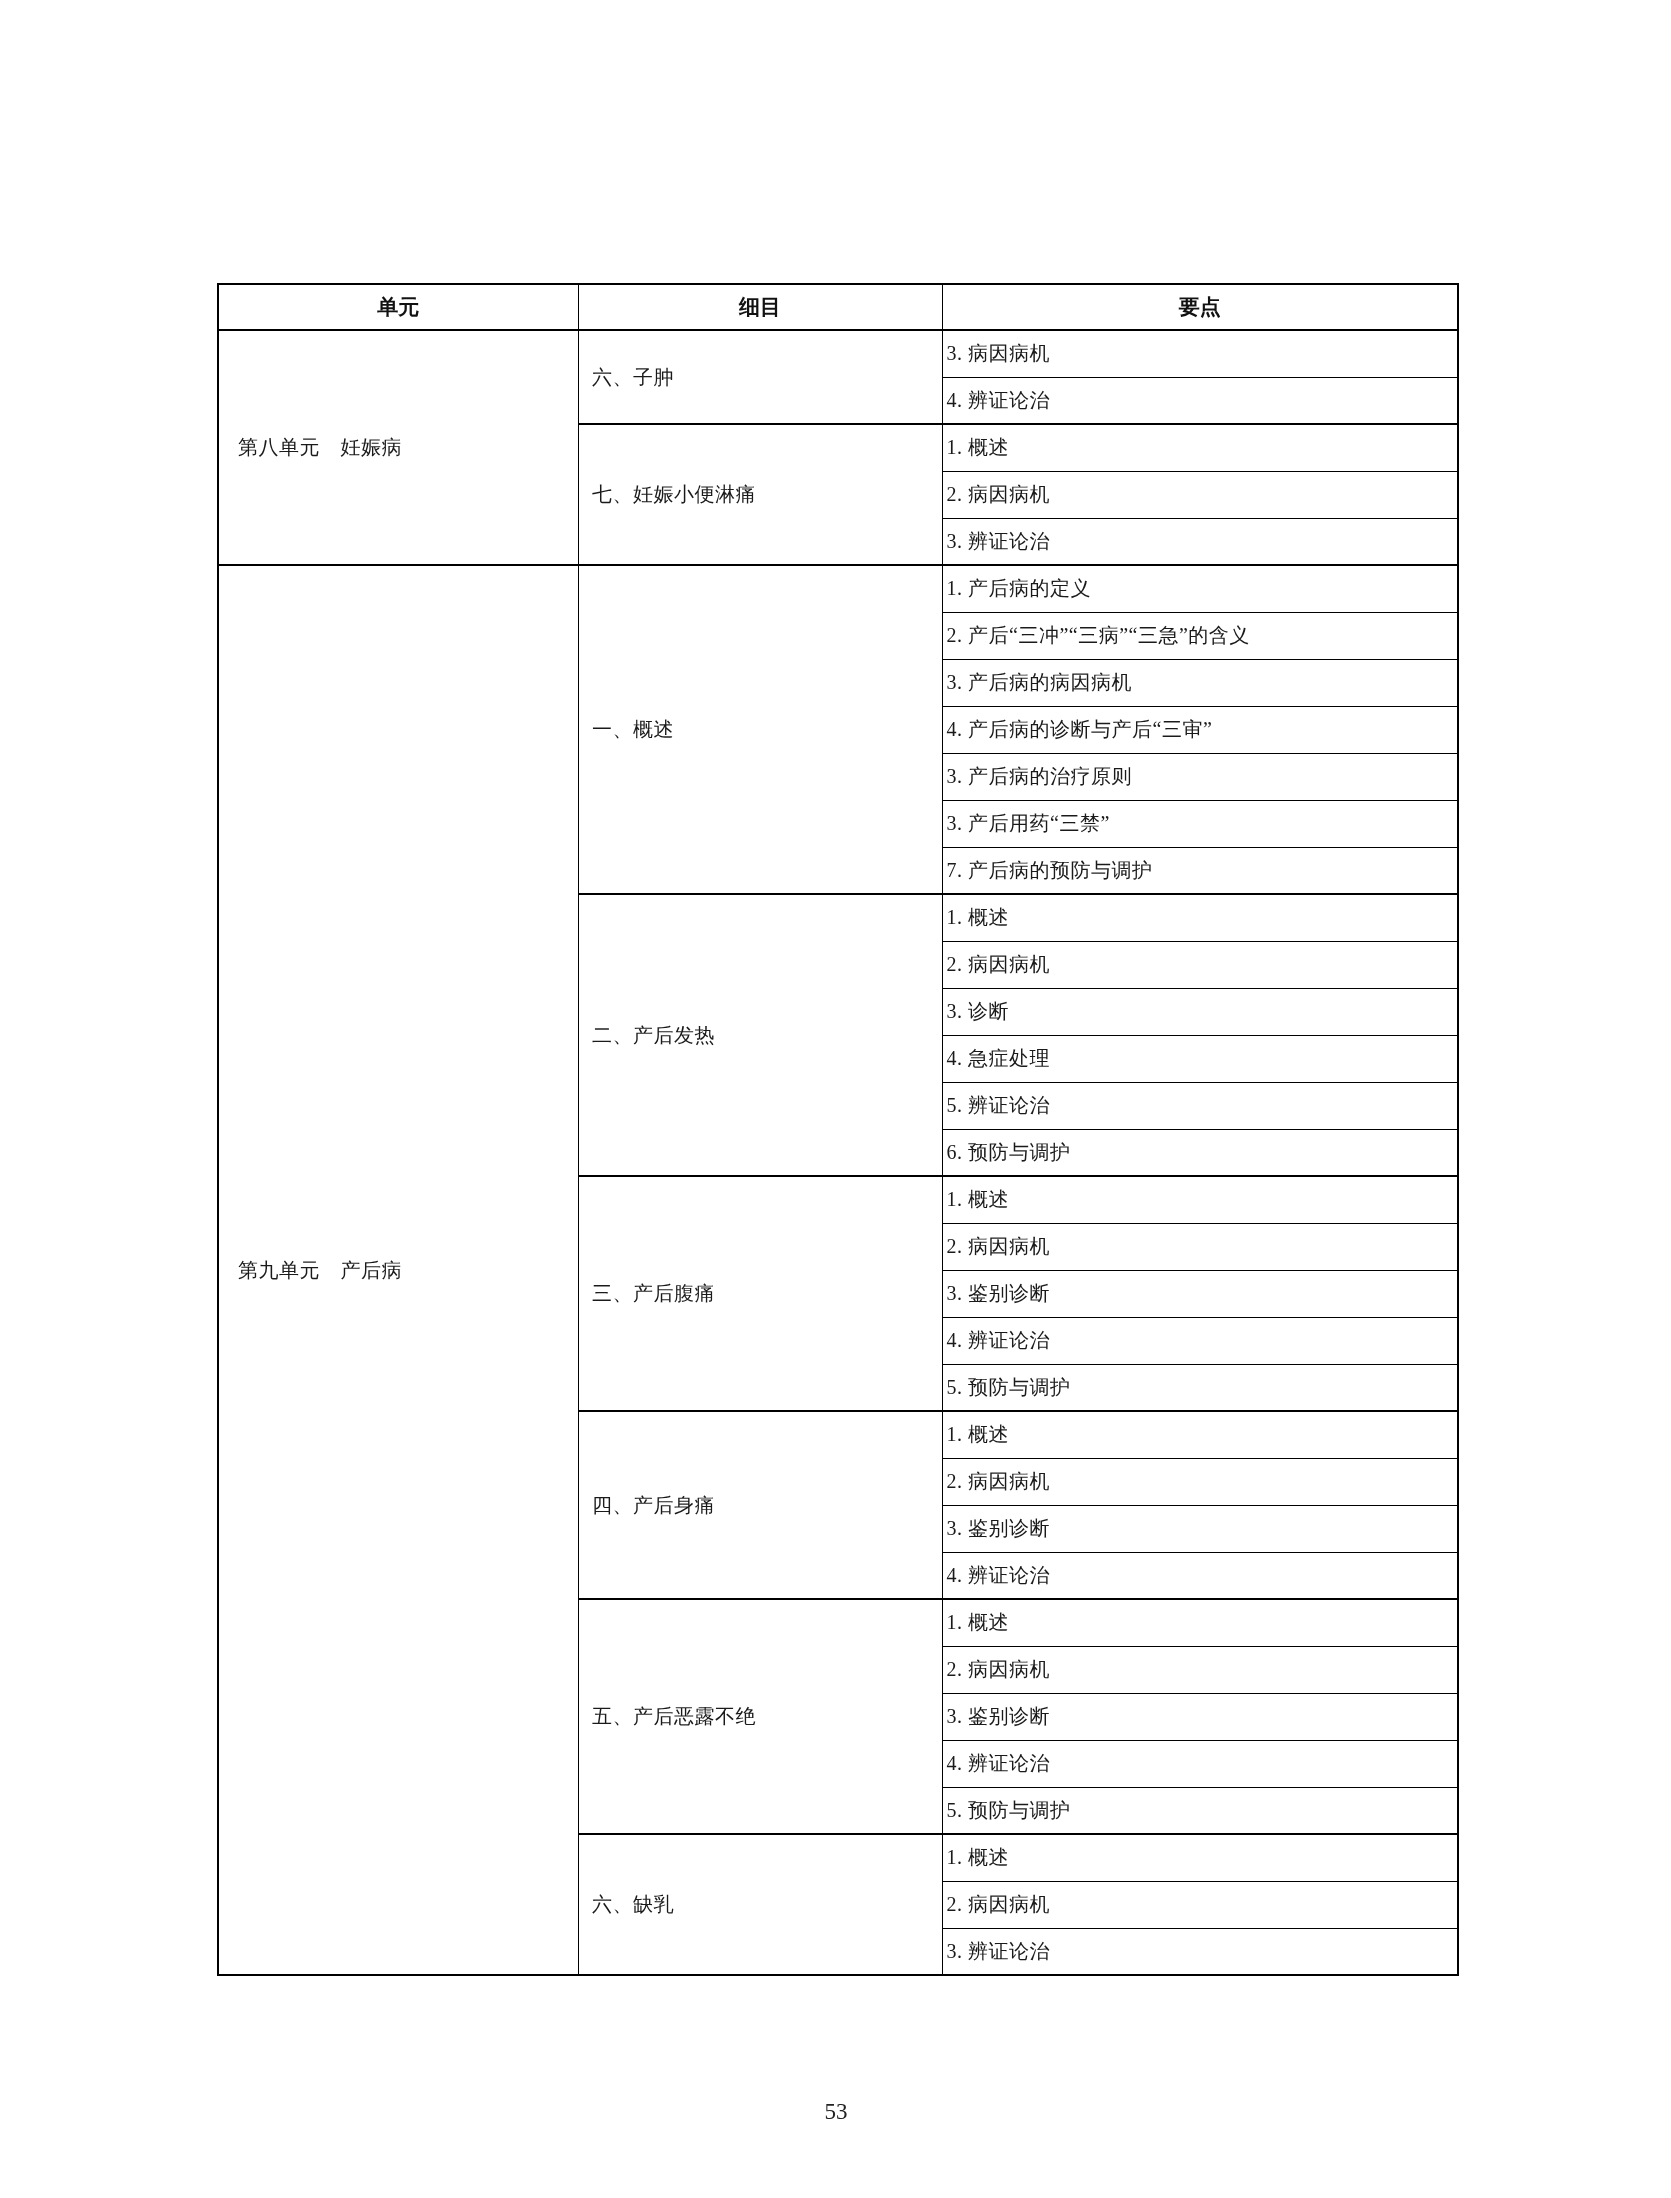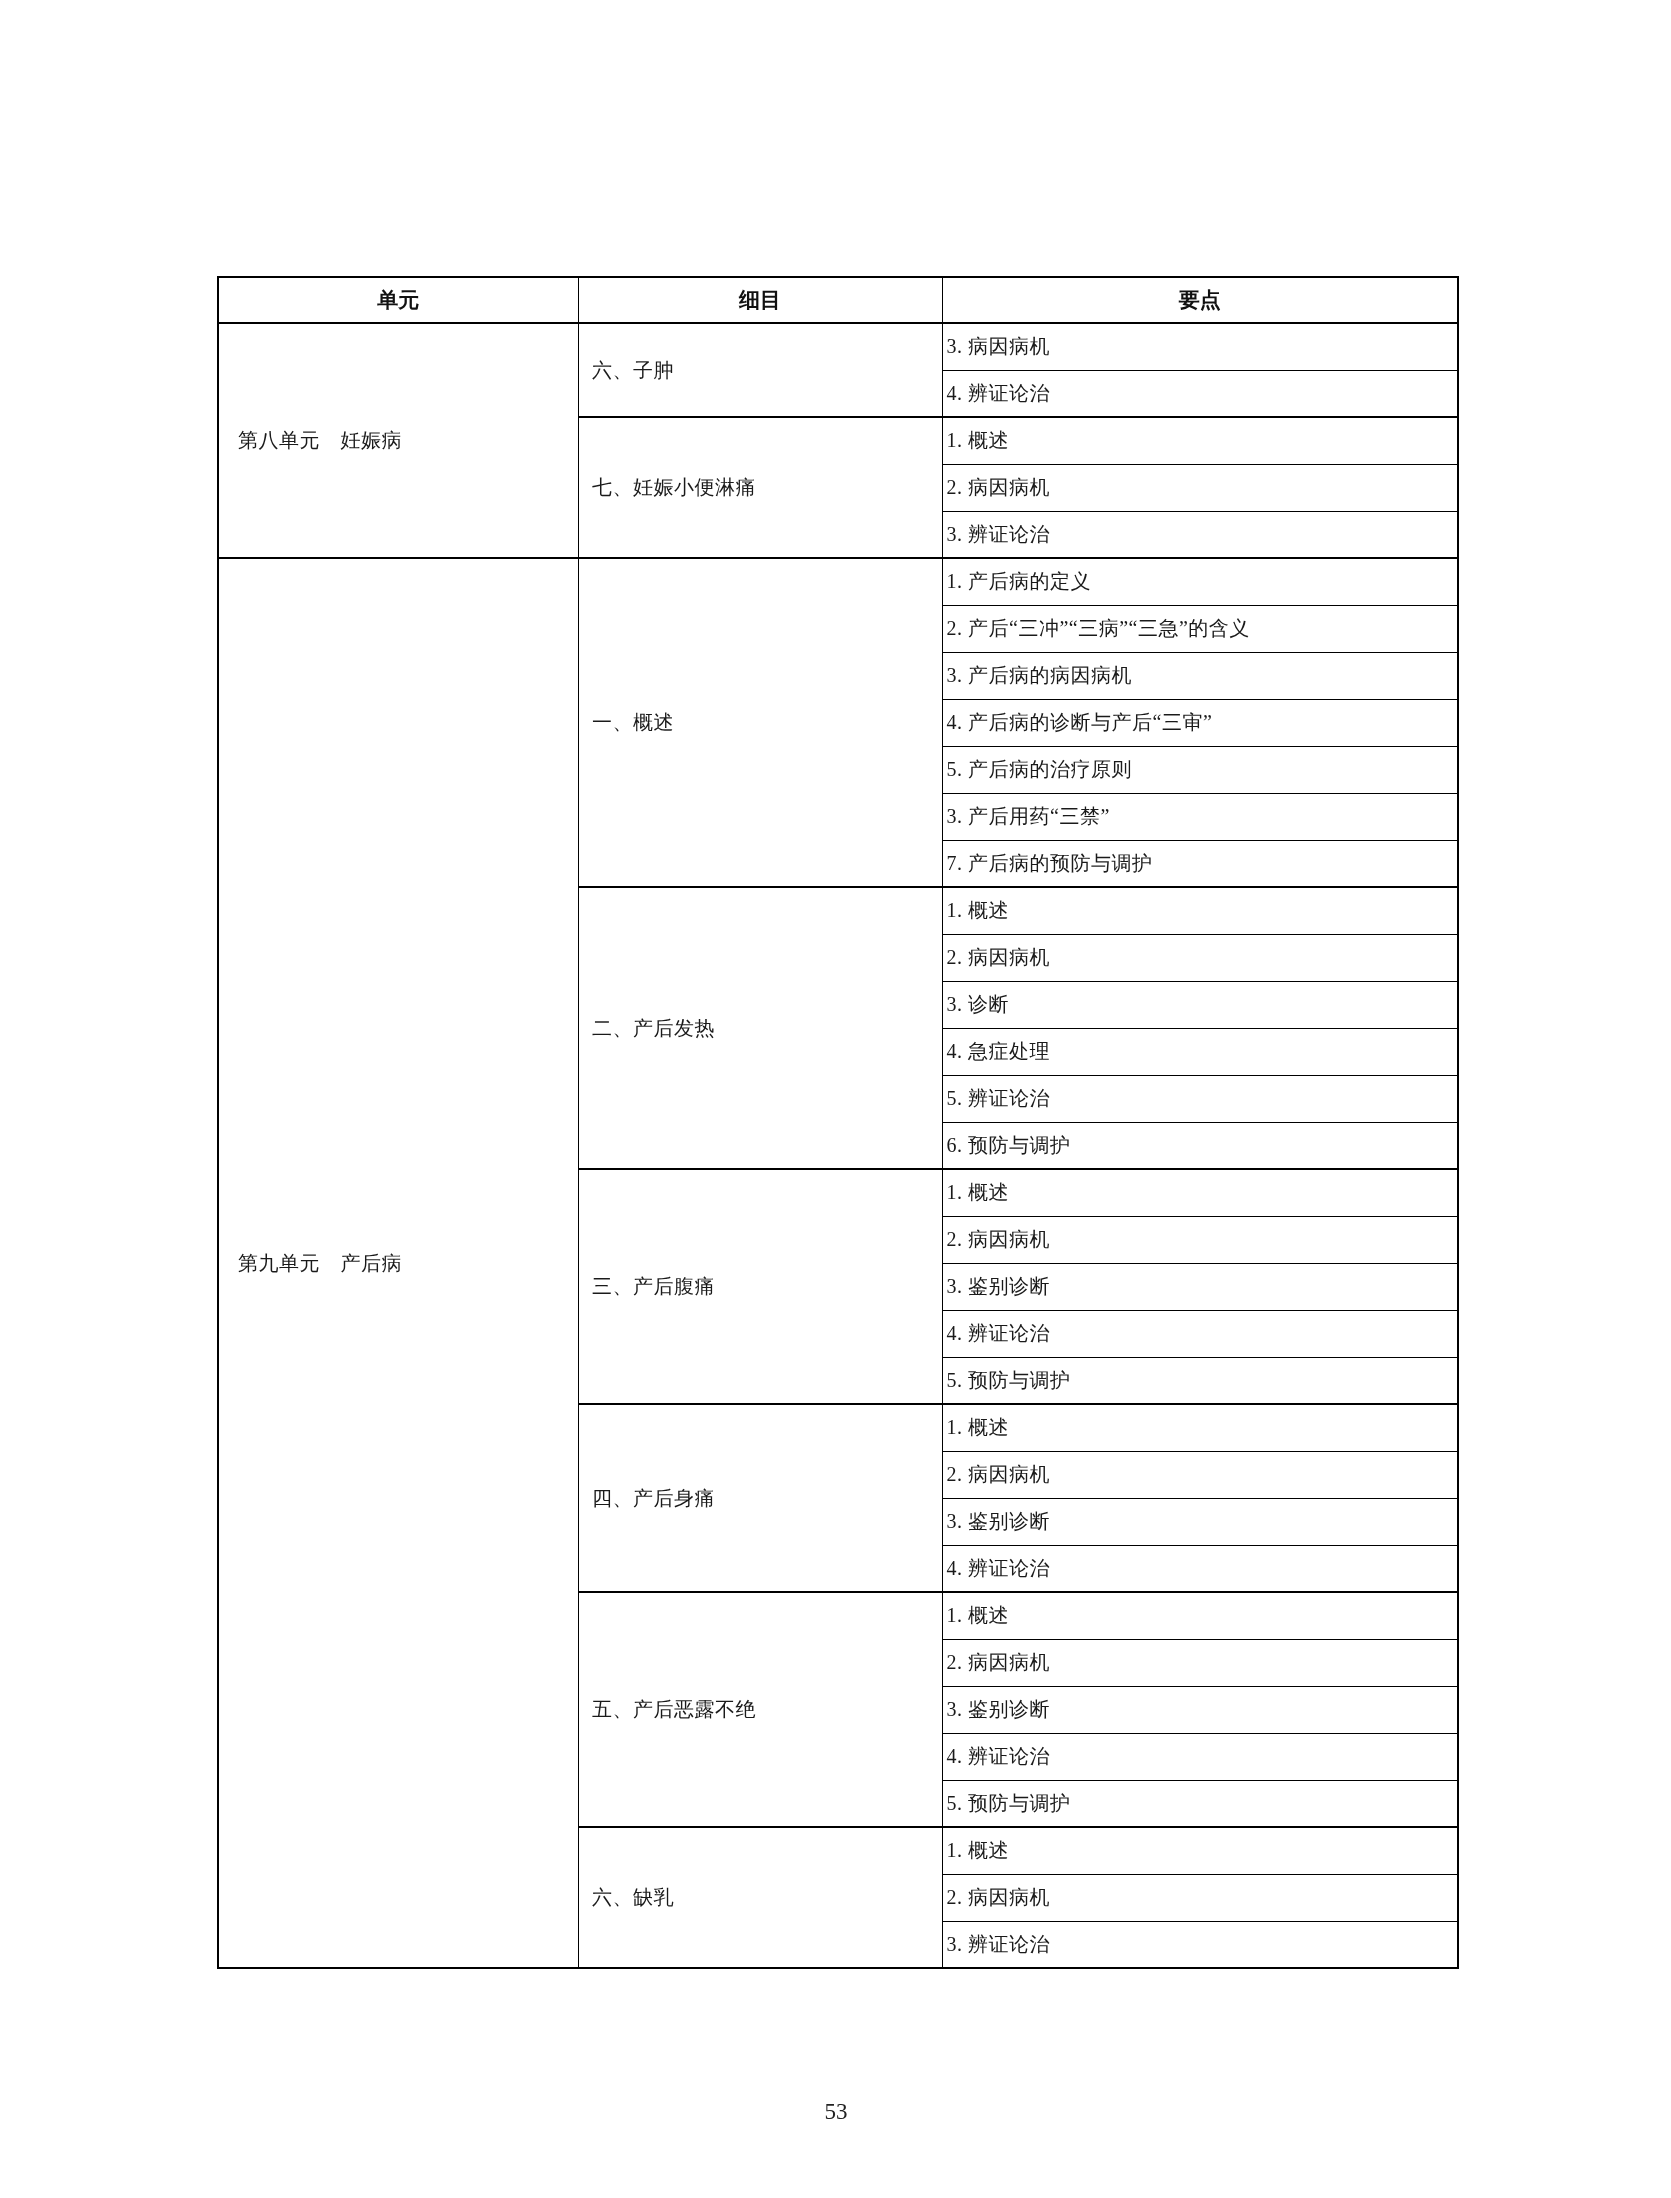--- a/index.html
+++ b/index.html
@@ -15,21 +15,21 @@
     color: #1a1a1a;
   }
   .page {
     position: absolute;
     inset: 0;
     background: #ffffff;
   }
   .table-wrap {
     position: absolute;
     left: 217px;
-    top: 276px;
+    top: 283px;
     width: 1241px;
   }
   table.syllabus {
     border-collapse: collapse;
     table-layout: fixed;
     width: 1241px;
     border: 2.9px solid #000000;
   }
   thead tr { height: 46px; }
   tbody tr { height: 47px; }
@@ -125,21 +125,21 @@
           <tr>
             <td class="point">2. 产后“三冲”“三病”“三急”的含义</td>
           </tr>
           <tr>
             <td class="point">3. 产后病的病因病机</td>
           </tr>
           <tr>
             <td class="point">4. 产后病的诊断与产后“三审”</td>
           </tr>
           <tr>
-            <td class="point">5. 产后病的治疗原则</td>
+            <td class="point">3. 产后病的治疗原则</td>
           </tr>
           <tr>
             <td class="point">3. 产后用药“三禁”</td>
           </tr>
           <tr>
             <td class="point sub-end">7. 产后病的预防与调护</td>
           </tr>
           <tr>
             <td rowspan="6" class="item">二、产后发热</td>
             <td class="point">1. 概述</td>

